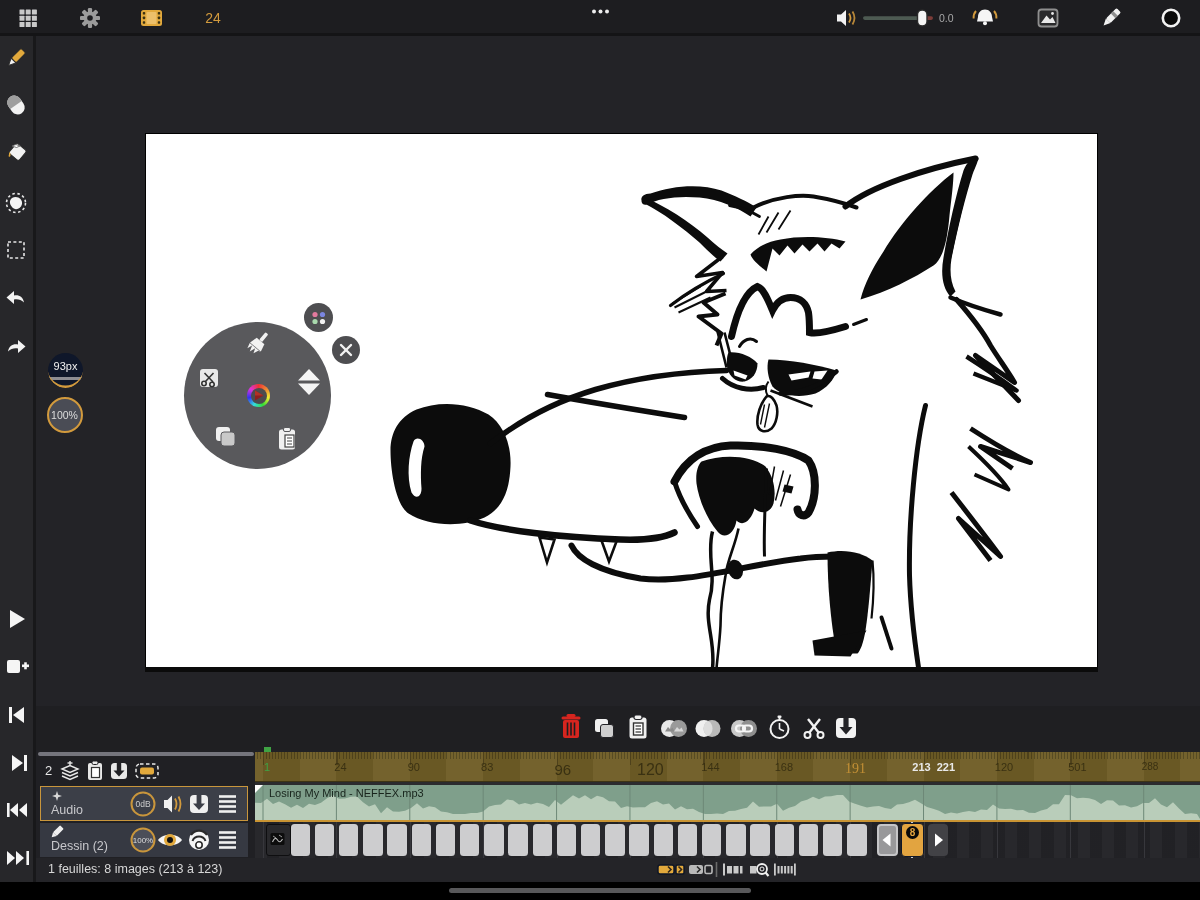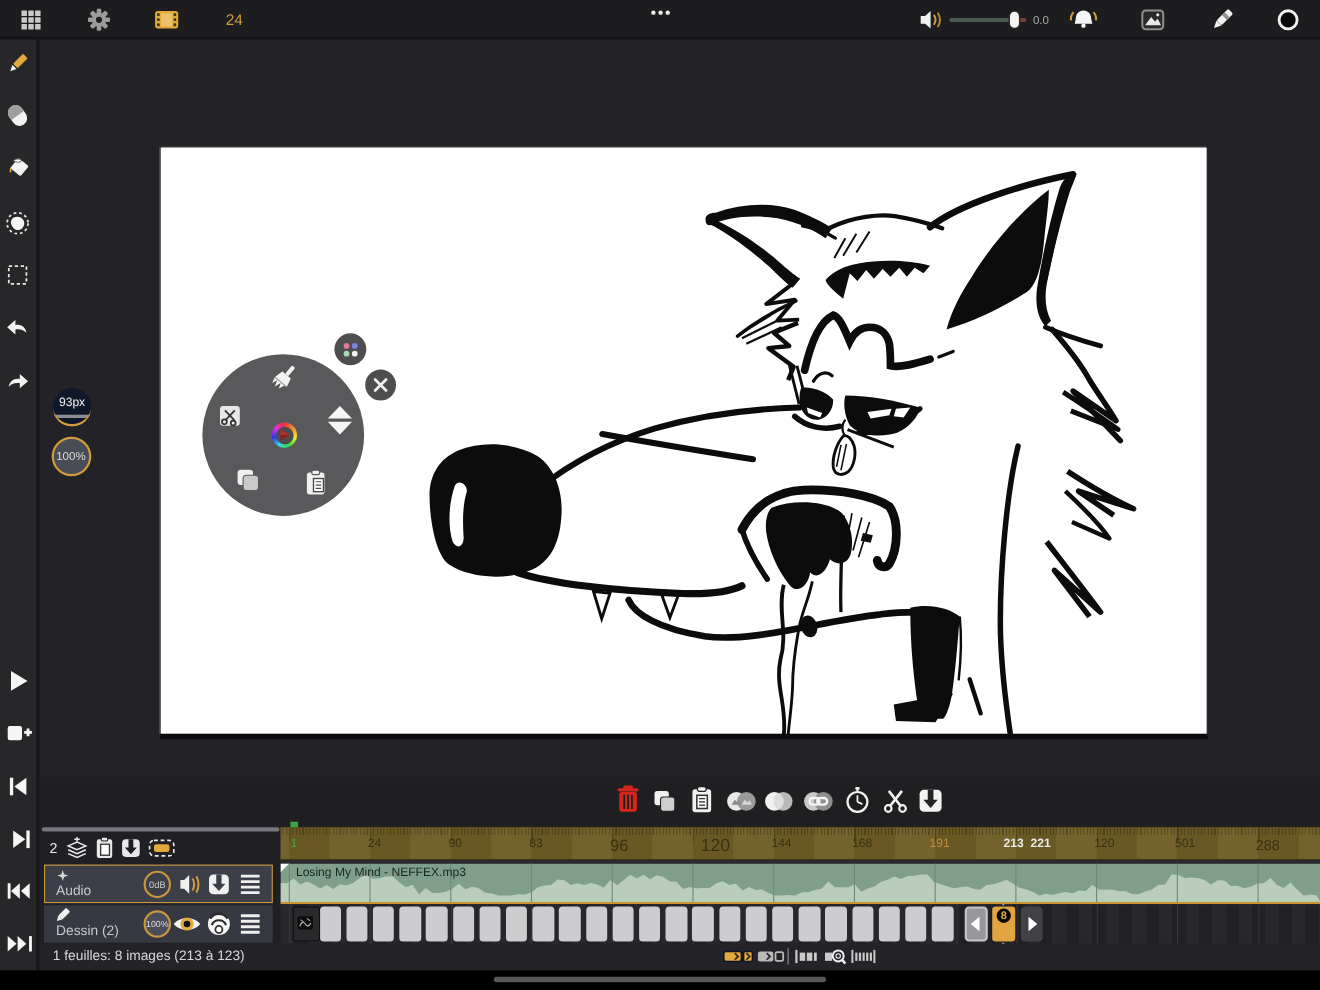--- a/index.html
+++ b/index.html
@@ -325,26 +325,26 @@
 <div class="abs" style="left:0;top:0;width:945px;height:30px;background-image:repeating-linear-gradient(90deg,rgba(0,0,0,0.05) 0 36.7px,rgba(255,255,255,0.03) 36.7px 73.392px);background-position:8px 0;"></div>
 <div class="abs" style="left:0;top:29px;width:945px;height:1px;background:#3e3413;"></div>
 <div class="abs" style="left:9px;top:9px;font-size:11px;color:#3fa344;">1</div>
     <div class="abs" style="left:79.334px;top:9px;font-size:11px;color:#3a3112;">24</div>
     <div class="abs" style="left:152.726px;top:9px;font-size:11px;color:#3a3112;">90</div>
     <div class="abs" style="left:226.118px;top:9px;font-size:11px;color:#3a3112;">83</div>
     <div class="abs" style="left:299.51px;top:9px;font-size:15px;color:#3a3112;">96</div>
     <div class="abs" style="left:382px;top:9px;font-size:16px;color:#3a3112;">120</div>
     <div class="abs" style="left:446.294px;top:9px;font-size:11px;color:#3a3112;">144</div>
     <div class="abs" style="left:519.686px;top:9px;font-size:11px;color:#3a3112;">168</div>
-    <div class="abs" style="left:590.02px;top:9px;font-size:11px;color:#c28f35;">191</div>
+    <div class="abs" style="left:590.02px;top:9px;font-size:14px;color:#c28f35;font-family:Liberation Serif, serif;">191</div>
     <div class="abs" style="left:657.296px;top:9px;font-size:11px;font-weight:bold;color:#e9e9e9;">213</div>
     <div class="abs" style="left:681.76px;top:9px;font-size:11px;font-weight:bold;color:#e9e9e9;">221</div>
     <div class="abs" style="left:739.862px;top:9px;font-size:11px;color:#3a3112;">120</div>
     <div class="abs" style="left:813.254px;top:9px;font-size:11px;color:#3a3112;">501</div>
-    <div class="abs" style="left:886.646px;top:9px;font-size:13px;color:#3a3112;">288</div>
+    <div class="abs" style="left:886.646px;top:9px;font-size:10px;color:#3a3112;">288</div>
   </div>
 <div class="abs" style="left:264px;top:747px;width:7px;height:5px;background:#3fa344;"></div>
 <div class="abs" style="left:255px;top:782px;width:945px;height:3px;background:#2b2b2e;"></div>
 <svg class="abs" style="left:255px;top:785px" width="945" height="35" viewBox="0 0 945 35">
 <rect x="0" y="0" width="945" height="35" fill="#7f9f8b"></rect>
 <polygon points="0,34 0,17.7152 6,17.9368 12,13.7304 18,18.9914 24,16.4691 30,19.1765 36,22.7326 42,19.6369 48,23.1012 54,18.8284 60,20.0049 66,17.807 72,13.2279 78,10 84,13.7651 90,13.5079 96,11.8245 102,11.6058 108,17.3402 114,21.5375 120,19.2124 126,28.1932 132,22.3136 138,26.5881 144,26.8034 150,25.7524 156,23.0621 162,18.3146 168,23.4559 174,21.1437 180,22.3146 186,26.5331 192,27.2778 198,29 204,29 210,29 216,28.0208 222,28.0979 228,26.452 234,21.538 240,20.1077 246,19.4757 252,14.524 258,15.2038 264,19.5242 270,18.0204 276,19.6118 282,17.6647 288,19.0163 294,21.8996 300,14.9008 306,19.736 312,15.0306 318,10.2014 324,13.5282 330,10.2336 336,14.2936 342,10.7314 348,12.1971 354,16.3521 360,16.4996 366,23.092 372,21.3692 378,22.6091 384,22.3282 390,22.3383 396,18.0759 402,16.2451 408,19.5809 414,18.4337 420,24.4949 426,21.3247 432,24.1331 438,23.7429 444,27.0584 450,29 456,29 462,28.6171 468,29 474,26.0417 480,25.8478 486,24.0025 492,22.86 498,16.4275 504,21.6432 510,21.4876 516,21.4905 522,18.7502 528,25.7393 534,22.7128 540,20.9567 546,16.5121 552,14.6756 558,11.772 564,14.1535 570,11.4081 576,11.1579 582,10 588,10 594,16.6249 600,18.8418 606,20.7133 612,22.5218 618,21.5579 624,20.9091 630,22.9407 636,23.9388 642,19.4401 648,18.9596 654,17.1552 660,14.6938 666,18.312 672,21.944 678,23.7418 684,25.8433 690,29 696,27.4018 702,28.5761 708,26.9922 714,25.9196 720,26.9619 726,24.6181 732,25.0233 738,19.4823 744,23.5983 750,23.9107 756,23.739 762,25.3299 768,24.9762 774,27.8078 780,27.9461 786,25.5397 792,23.9133 798,19.2362 804,19.2046 810,10 816,10.2904 822,13.2228 828,12.6623 834,13.1264 840,14.892 846,18.9986 852,15.2099 858,15.5444 864,20.4749 870,20.2124 876,22.5774 882,21.2271 888,18.0779 894,17.8776 900,13.2752 906,19.4413 912,22.2829 918,17.3018 924,23.478 930,29 936,28.2579 942,29 945,34 945,35 0,35" fill="#b9cdba"></polygon>
 <line x1="8" y1="0" x2="8" y2="35" stroke="#6d8877" stroke-width="1"></line>
     <line x1="81.392" y1="0" x2="81.392" y2="35" stroke="#6d8877" stroke-width="1"></line>
     <line x1="154.784" y1="0" x2="154.784" y2="35" stroke="#6d8877" stroke-width="1"></line>
     <line x1="228.176" y1="0" x2="228.176" y2="35" stroke="#6d8877" stroke-width="1"></line>

